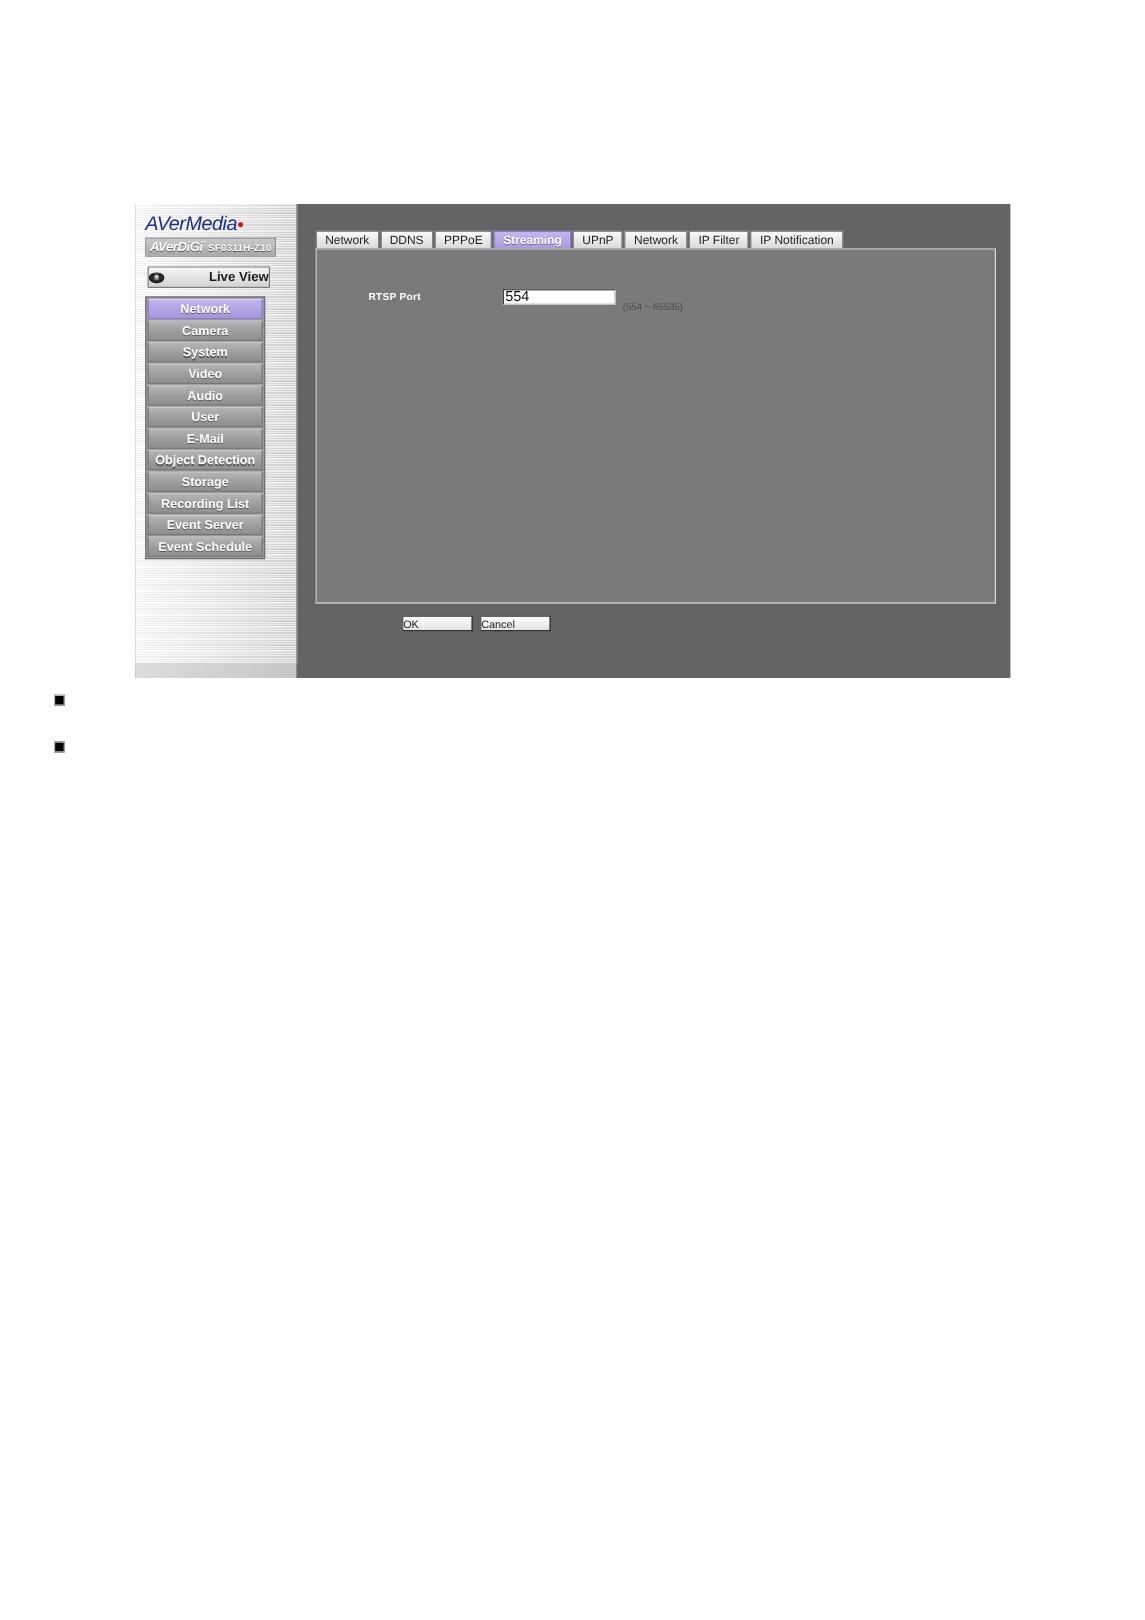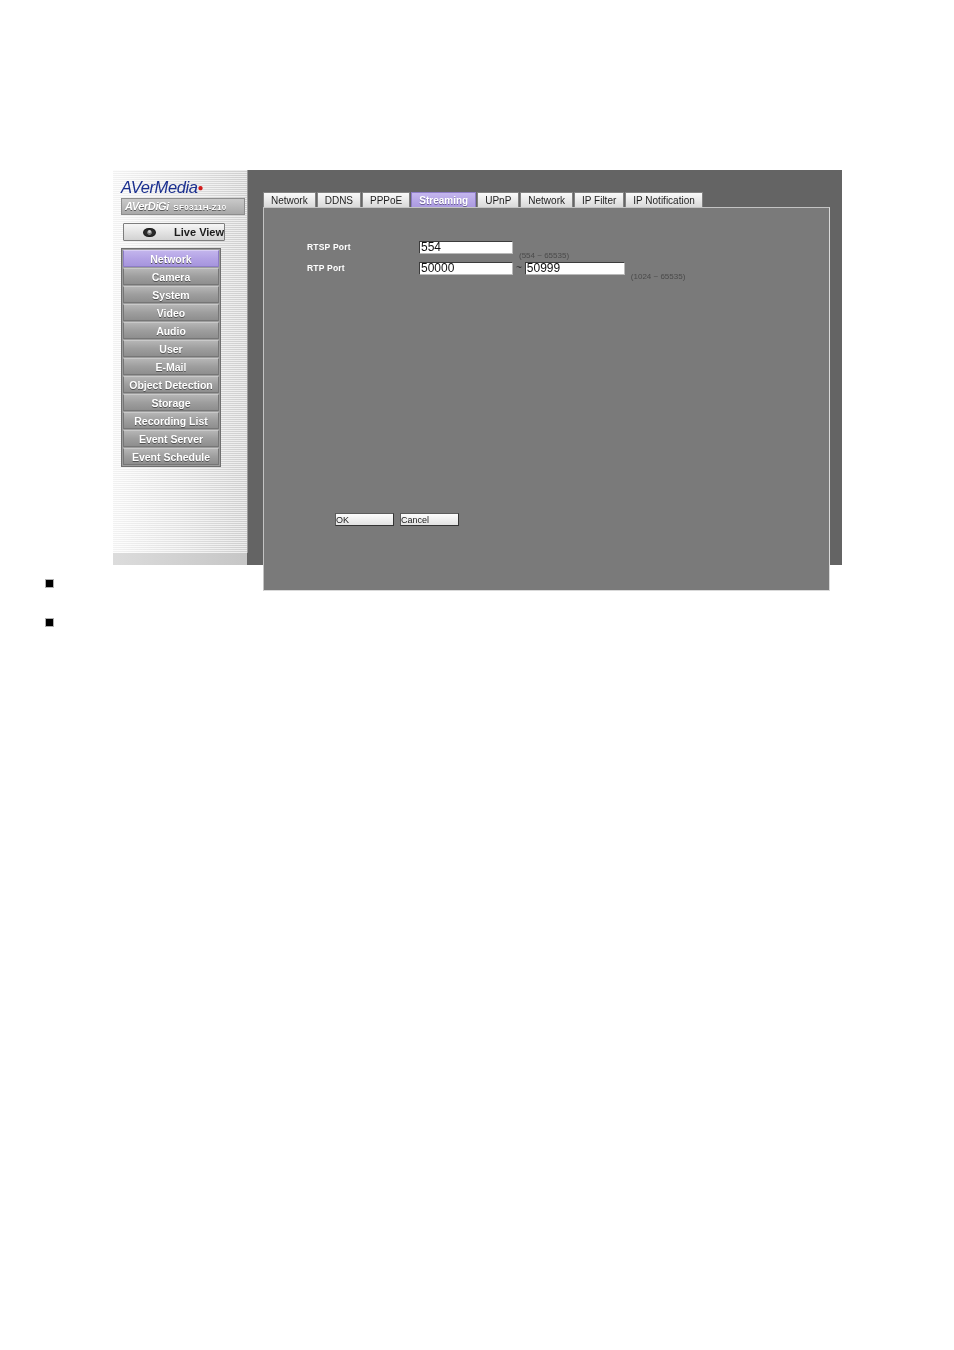--- a/index.html
+++ b/index.html
@@ -69,21 +69,21 @@
   .logo-main .red-dot {
     color: #d11a1a;
     font-size: 10px;
     vertical-align: top;
   }
   .logo-sub {
     margin-top: 1px;
     display: inline-block;
     background: linear-gradient(to bottom, #c9c9c9, #a8a8a8);
     border: 1px solid #8d8d8d;
-    padding: 0px 18px 1px 3px;
+    padding: 0px 3px 1px 3px;
     white-space: nowrap;
     line-height: 11px;
   }
   .logo-sub .sub-a {
     font-weight: bold;
     font-style: italic;
     font-size: 11px;
     color: #ffffff;
     letter-spacing: -0.4px;
     text-shadow: 0 1px 0 #5a5a5a;
@@ -98,21 +98,21 @@
 
   #live-view-btn {
     margin: 8px 0 0 10px;
     width: 100px;
     height: 16px;
     background: linear-gradient(to bottom, #f6f6f6, #d2d2d2);
     border: 1px solid #7d7d7d;
     border-radius: 1px;
     display: flex;
     align-items: center;
-    justify-content: flex-end;
+    justify-content: space-between;
     gap: 18px;
     cursor: pointer;
   }
   #live-view-btn .lv-label {
     font-size: 11px;
     font-weight: bold;
     color: #1b1b1b;
     line-height: 12px;
   }
   .eye-icon {
@@ -202,21 +202,21 @@
     font-weight: bold;
     text-shadow: 0 1px 0 rgba(90,80,130,0.8);
     border-color: #8d7cc6;
   }
 
   #form-panel {
     position: absolute;
     left: 14px;
     top: 37px;
     right: 12px;
-    height: 384px;
+    height: 296px;
     background: #7a7a7a;
     border: 1px solid #c3c3c3;
     border-right-color: #d9d9d9;
     border-bottom-color: #d9d9d9;
     box-sizing: border-box;
   }
 
   .form-row {
     position: absolute;
     left: 0;
@@ -354,27 +354,20 @@
     </div>
 
     <div id="form-panel">
 
       <div class="form-row" id="row-rtsp">
         <span class="field-label">RTSP Port</span>
         <input class="text-input" id="rtsp-port-input" type="text" value="554" style="">
         <span class="hint">(554 ~ 65535)</span>
       </div>
 
-      <div class="form-row" id="row-rtp">
-        <span class="field-label">RTP Port</span>
-        <input class="text-input" id="rtp-port-start-input" type="text" value="50000" style="">
-        <span class="range-sep">~</span>
-        <input class="text-input" id="rtp-port-end-input" type="text" value="50999" style="">
-        <span class="hint">(1024 ~ 65535)</span>
-      </div>
 
     </div>
 
     <div id="button-bar">
       <button class="dlg-button" id="ok-button">OK</button>
       <button class="dlg-button" id="cancel-button">Cancel</button>
     </div>
 
   </div>
 </div>

